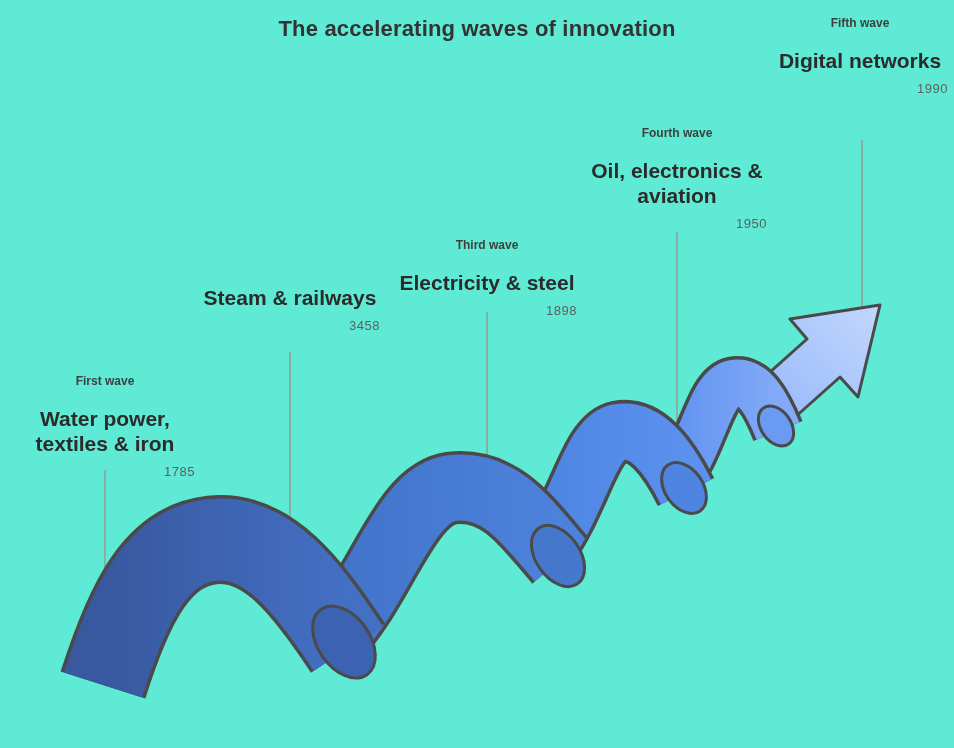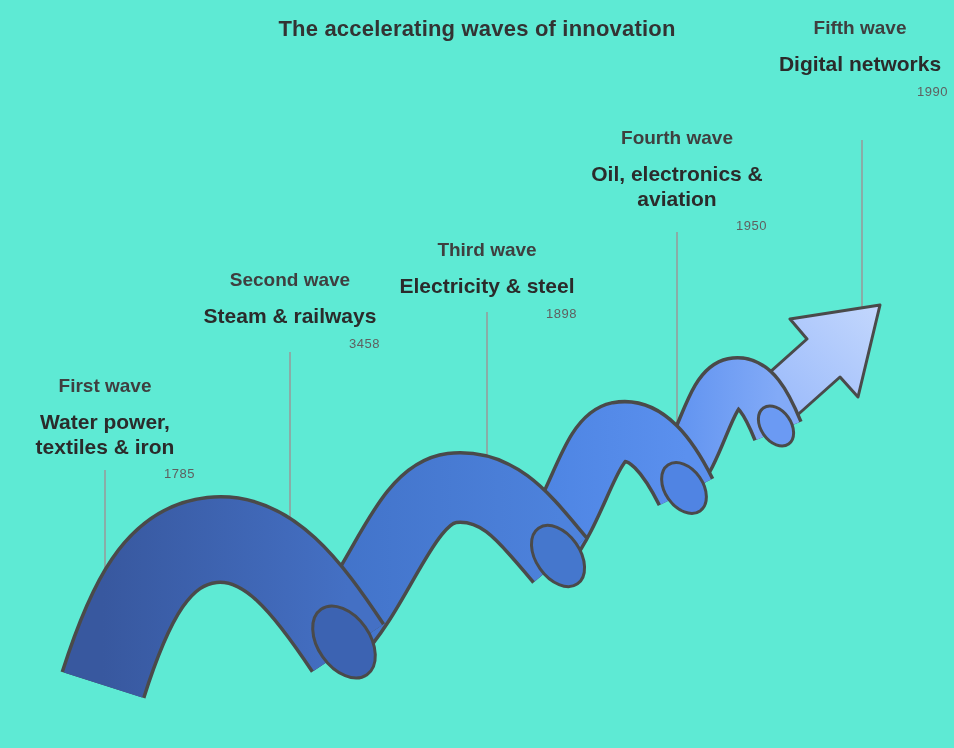--- a/index.html
+++ b/index.html
@@ -6,22 +6,22 @@
   .stage{
     position:relative;width:954px;height:748px;background:#5eead4;
     font-family:"Liberation Sans",sans-serif;overflow:hidden;
   }
   .diagram-svg{position:absolute;left:0;top:0;}
   .diagram-title{
     position:absolute;left:167px;top:16px;width:620px;text-align:center;
     font-size:22px;font-weight:700;color:#333333;letter-spacing:.2px;
   }
   .wave-label{position:absolute;width:180px;text-align:center;}
-  .wave-caption{font-size:19px;font-weight:600;color:#3f3f3f;line-height:1.25;}
-  .wave-title{font-size:21px;font-weight:800;color:#2b2b2b;margin-top:12px;line-height:1.18;}
+  .wave-caption{font-size:12px;font-weight:600;color:#3f3f3f;line-height:1.25;}
+  .wave-title{font-size:21px;font-weight:800;color:#2b2b2b;margin-top:18px;line-height:1.18;}
   .wave-year{font-size:13px;color:#5f5f5f;margin-top:7px;letter-spacing:.5px;text-align:right;}
   .lbl1{left:15px;top:374px;}
   .lbl2{left:200px;top:268px;}
   .lbl3{left:397px;top:238px;}
   .lbl4{left:587px;top:126px;}
   .lbl5{left:772px;top:16px;width:176px;}
 </style>
 </head>
 <body>
 
@@ -80,21 +80,20 @@
 
   <div class="diagram-title">The accelerating waves of innovation</div>
 
   <div class="wave-label lbl1">
     <div class="wave-caption">First wave</div>
     <div class="wave-title">Water power, textiles &amp; iron</div>
     <div class="wave-year">1785</div>
   </div>
 
   <div class="wave-label lbl2">
-    <div class="wave-caption">Second wave</div>
     <div class="wave-title">Steam &amp; railways</div>
     <div class="wave-year">3458</div>
   </div>
 
   <div class="wave-label lbl3">
     <div class="wave-caption">Third wave</div>
     <div class="wave-title">Electricity &amp; steel</div>
     <div class="wave-year">1898</div>
   </div>
 

